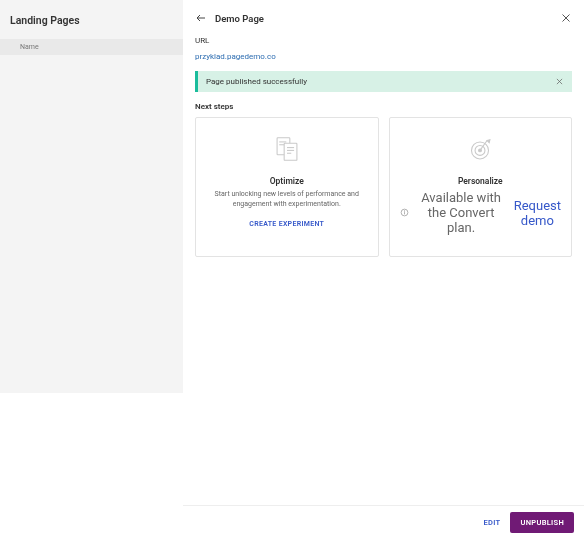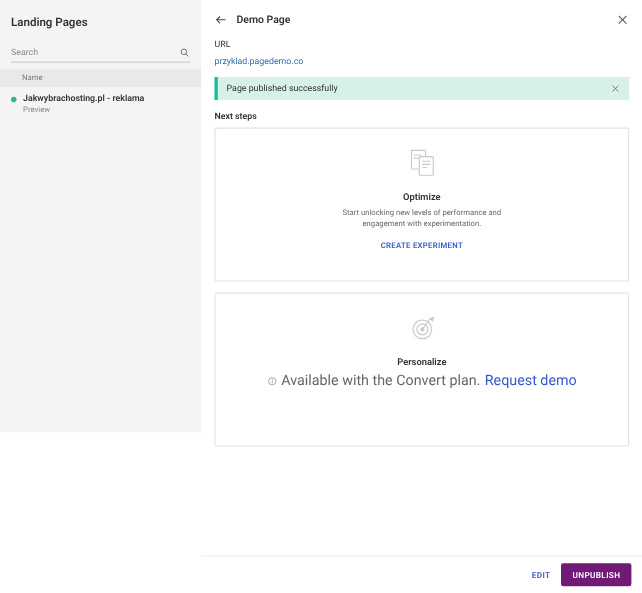--- a/index.html
+++ b/index.html
@@ -98,21 +98,20 @@
 }
 .banner-text { flex: 1; }
 .banner-close { width: 9px; height: 9px; color: #666; cursor: pointer; }
 
 .next-steps-label { font-size: 8px; font-weight: 600; padding: 0 12px 6px 12px; }
 
 .cards {
   display: flex;
   gap: 10px;
   padding: 0 12px;
-  flex-direction: column;
 }
 .card {
   flex: 1;
   border: 1px solid #e3e3e3;
   border-radius: 2px;
   padding: 14px 10px 12px 10px;
   text-align: center;
   display: flex;
   flex-direction: column;
   align-items: center;
@@ -160,35 +159,21 @@
   border-radius: 2px;
   letter-spacing: 0.3px;
   cursor: pointer;
 }
 </style>
 </head>
 <body>
 
 <div class="left-panel">
   <div class="lp-title">Landing Pages</div>
-  <div class="search-wrap">
-    <input class="search-input" placeholder="Search" style="">
-    <svg class="search-icon" viewBox="0 0 24 24" fill="none" stroke="currentColor" stroke-width="2">
-      <circle cx="10" cy="10" r="6"></circle>
-        <line x1="20" y1="20" x2="14.5" y2="14.5"></line>
-    </svg>
-  </div>
   <div class="name-header">Name</div>
-  <div class="list-item">
-    <div class="status-dot"></div>
-    <div>
-      <div class="item-title">Jakwybrachosting.pl - reklama</div>
-      <div class="item-sub">Preview</div>
-    </div>
-  </div>
 </div>
 
 <div class="right-panel">
   <div class="detail-header">
     <svg class="back-btn" viewBox="0 0 24 24" fill="none" stroke="currentColor" stroke-width="2">
       <line x1="20" y1="12" x2="4" y2="12"></line>
         <polyline points="10,18 4,12 10,6"></polyline>
     </svg>
     <div class="detail-title">Demo Page</div>
     <svg class="close-btn" viewBox="0 0 24 24" fill="none" stroke="currentColor" stroke-width="2">

